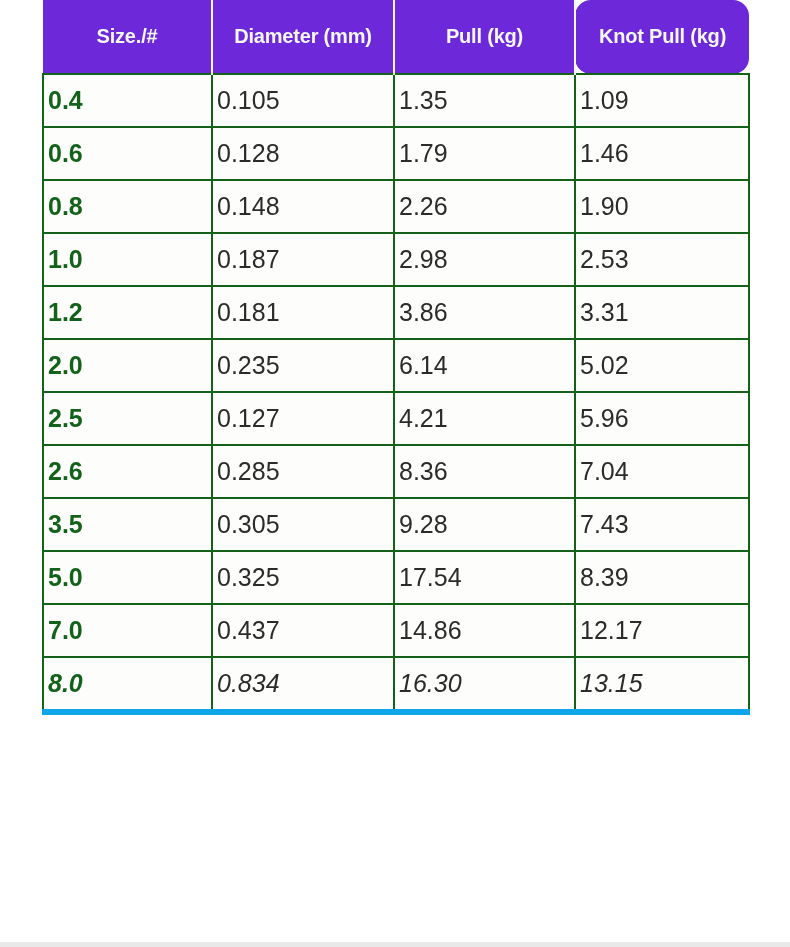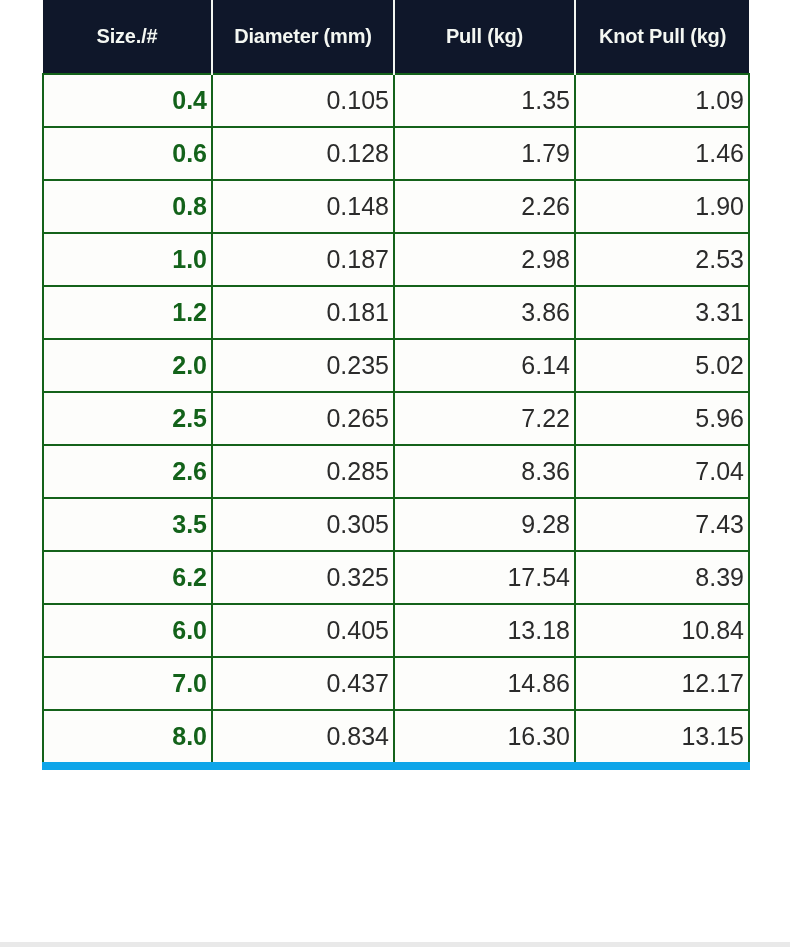--- a/index.html
+++ b/index.html
@@ -38,63 +38,65 @@
     width: 706px;
     background: #fdfdfb;
   }
 
   table.spec-table col.c0 { width: 169px; }
   table.spec-table col.c1 { width: 182px; }
   table.spec-table col.c2 { width: 181px; }
   table.spec-table col.c3 { width: 174px; }
 
   table.spec-table thead th {
-    background: #0f172a;
+    background: #6d28d9;
     color: #f4f7f2;
     font-size: 20px;
     font-weight: bold;
     height: 73px;
     text-align: center;
     vertical-align: middle;
     padding: 0 4px;
     border-left: 2px solid #f2f6f0;
     border-right: 2px solid #f2f6f0;
     border-top: none;
     border-bottom: none;
     letter-spacing: -0.2px;
     white-space: nowrap;
   }
   table.spec-table thead th:first-child {
     border-left: none;
   }
   table.spec-table thead th:last-child {
     border-right: none;
+    border-radius: 16px;
   }
 
   table.spec-table tbody td {
     height: 51px;
-    text-align: right;
+    text-align: left;
     vertical-align: middle;
     border: 2px solid #14621a;
     background: #fdfdfb;
     font-size: 25px;
     color: #2b2b2b;
     padding: 0 4px;
     white-space: nowrap;
     margin-left: 40px;
   }
 
   table.spec-table tbody td.size-cell {
     color: #13621a;
     font-weight: bold;
     font-size: 25px;
   }
 
   table.spec-table tbody tr:last-child td {
-    border-bottom: 8px solid #0ea5e9;
+    border-bottom: 6px solid #0ea5e9;
+    font-style: italic;
   }
 
   #bottom-strip {
     position: absolute;
     left: 0;
     top: 942px;
     width: 790px;
     height: 5px;
     background: #e9e9e9;
   }
@@ -152,47 +154,41 @@
             <td>3.31</td>
           </tr>
           <tr>
             <td class="size-cell">2.0</td>
             <td>0.235</td>
             <td>6.14</td>
             <td>5.02</td>
           </tr>
           <tr>
             <td class="size-cell">2.5</td>
-            <td>0.265</td>
-            <td>7.22</td>
+            <td>0.127</td>
+            <td>4.21</td>
             <td>5.96</td>
           </tr>
           <tr>
             <td class="size-cell">2.6</td>
             <td>0.285</td>
             <td>8.36</td>
             <td>7.04</td>
           </tr>
           <tr>
             <td class="size-cell">3.5</td>
             <td>0.305</td>
             <td>9.28</td>
             <td>7.43</td>
           </tr>
           <tr>
-            <td class="size-cell">6.2</td>
+            <td class="size-cell">5.0</td>
             <td>0.325</td>
             <td>17.54</td>
             <td>8.39</td>
-          </tr>
-          <tr>
-            <td class="size-cell">6.0</td>
-            <td>0.405</td>
-            <td>13.18</td>
-            <td>10.84</td>
           </tr>
           <tr>
             <td class="size-cell">7.0</td>
             <td>0.437</td>
             <td>14.86</td>
             <td>12.17</td>
           </tr>
           <tr>
             <td class="size-cell">8.0</td>
             <td>0.834</td>

